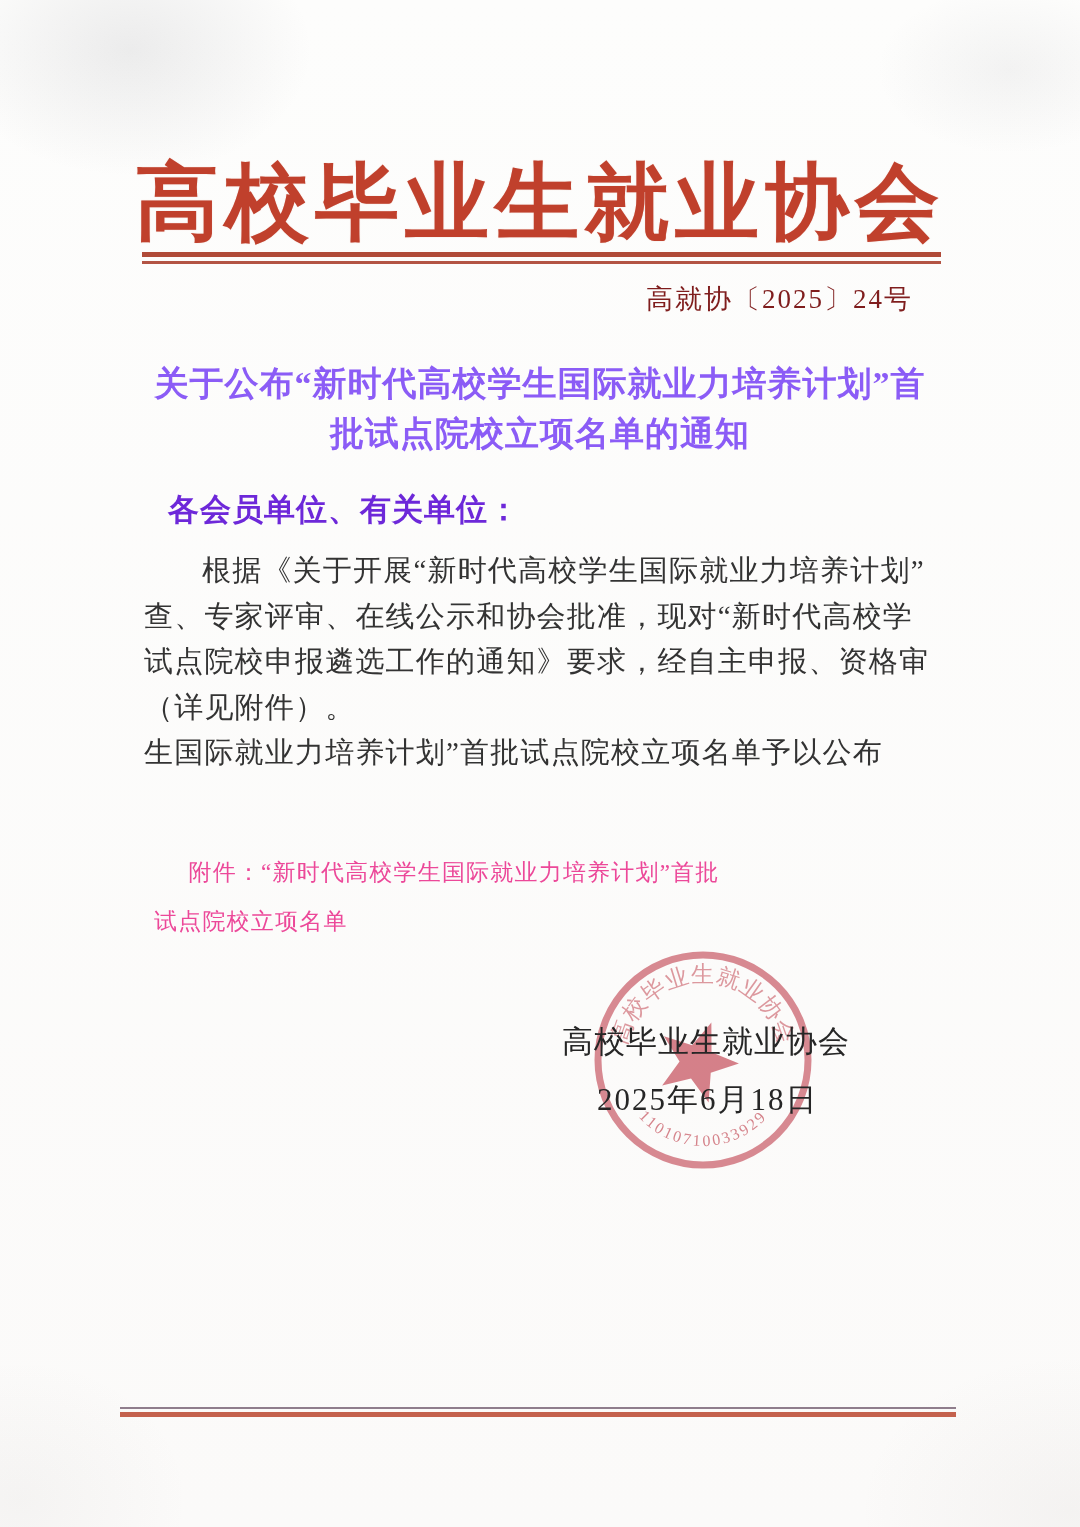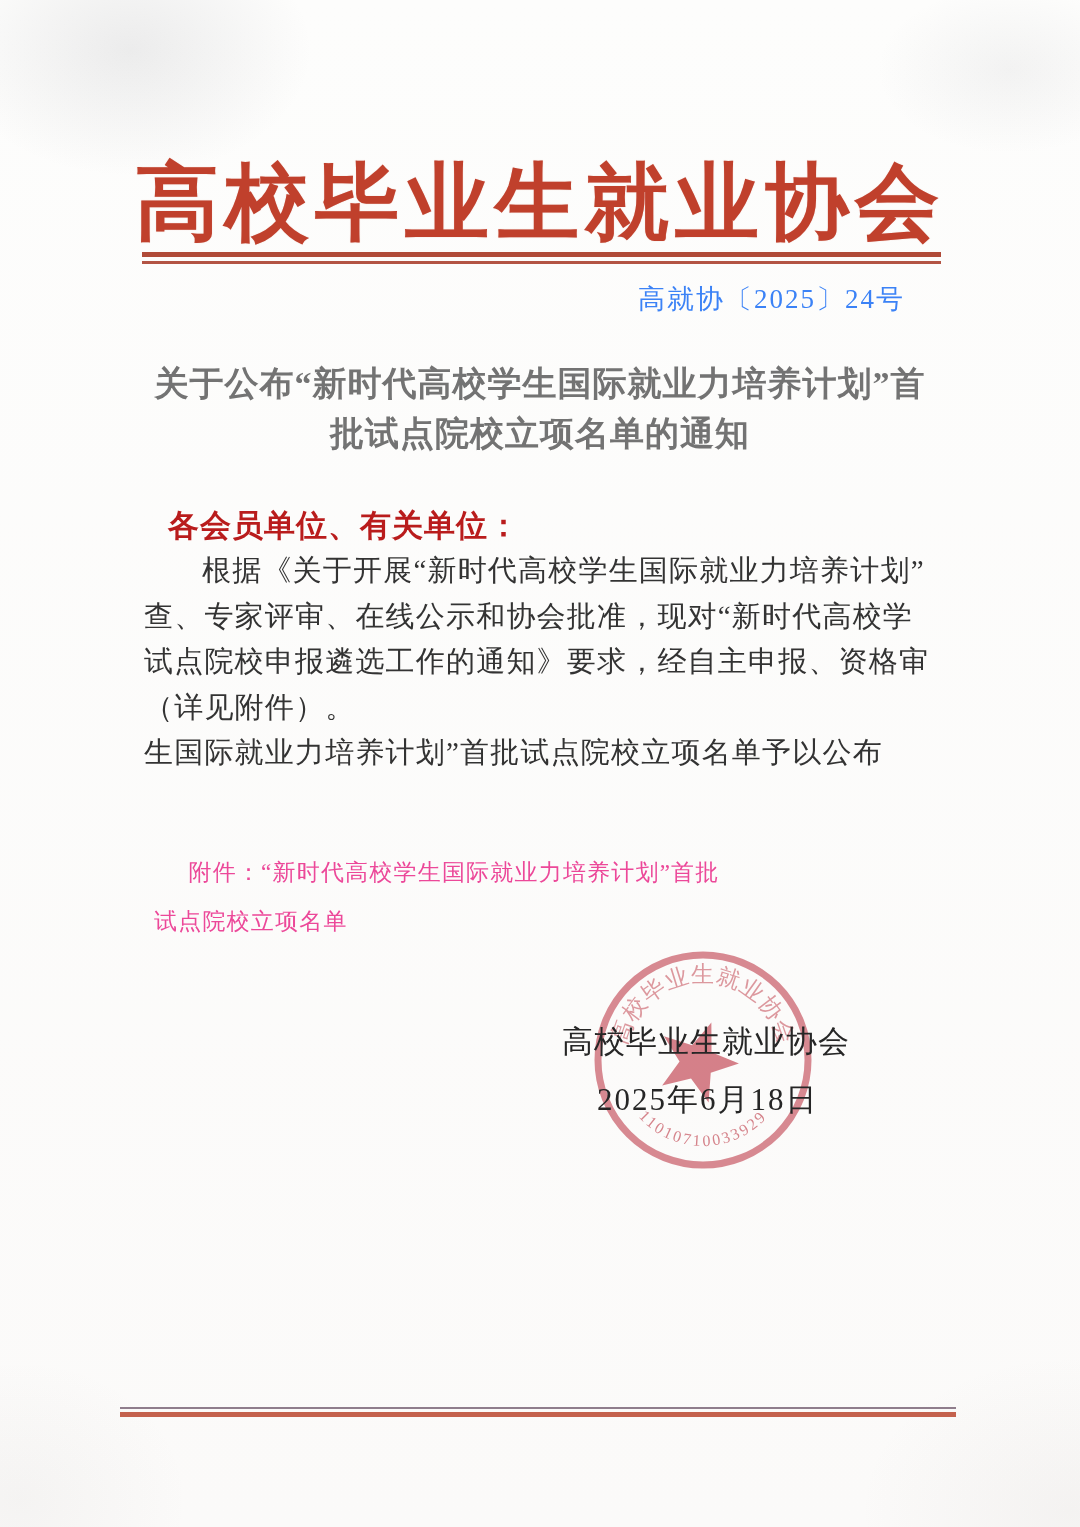--- a/index.html
+++ b/index.html
@@ -19,35 +19,34 @@
     position:absolute;top:146px;left:0;width:1080px;margin:0;
     text-align:center;font-size:84px;font-weight:bold;color:#c0402c;
     letter-spacing:6px;white-space:nowrap;
     text-shadow:0 0 1px rgba(192,64,44,0.35);
   }
   .rule-wrap{position:absolute;left:142px;top:252px;width:799px;height:14px;}
   .rule-thick{position:absolute;left:0;top:0;width:100%;height:5px;background:#b04a38;}
   .rule-thin{position:absolute;left:0;top:9px;width:100%;height:2.5px;background:#b35444;}
 
   .doc-number{
-    position:absolute;top:281px;right:175px;
-    font-size:27px;color:#3b82f6;letter-spacing:2px;white-space:nowrap;
+    position:absolute;top:281px;right:167px;
+    font-size:27px;color:#7f1d1d;letter-spacing:2px;white-space:nowrap;
   }
 
   .doc-title{
     position:absolute;top:359px;left:0;width:1080px;
-    text-align:center;font-size:34px;font-weight:bold;color:#737373;
+    text-align:center;font-size:34px;font-weight:bold;color:#8b5cf6;
     line-height:50px;letter-spacing:1px;
   }
 
   .salutation{
     position:absolute;top:489px;left:168px;
-    font-size:31px;font-weight:bold;color:#b91c1c;letter-spacing:1px;
+    font-size:31px;font-weight:bold;color:#6d28d9;letter-spacing:1px;
     font-family:"Liberation Sans","DejaVu Sans",sans-serif;
-    margin-top:16px;
   }
 
   .body-text{
     position:absolute;top:548px;left:144px;width:800px;
     font-size:29px;color:#333;line-height:45.5px;letter-spacing:1.2px;
   }
   .body-text .line{white-space:nowrap;}
   .indent2{text-indent:2em;}
 
   .attachment{

